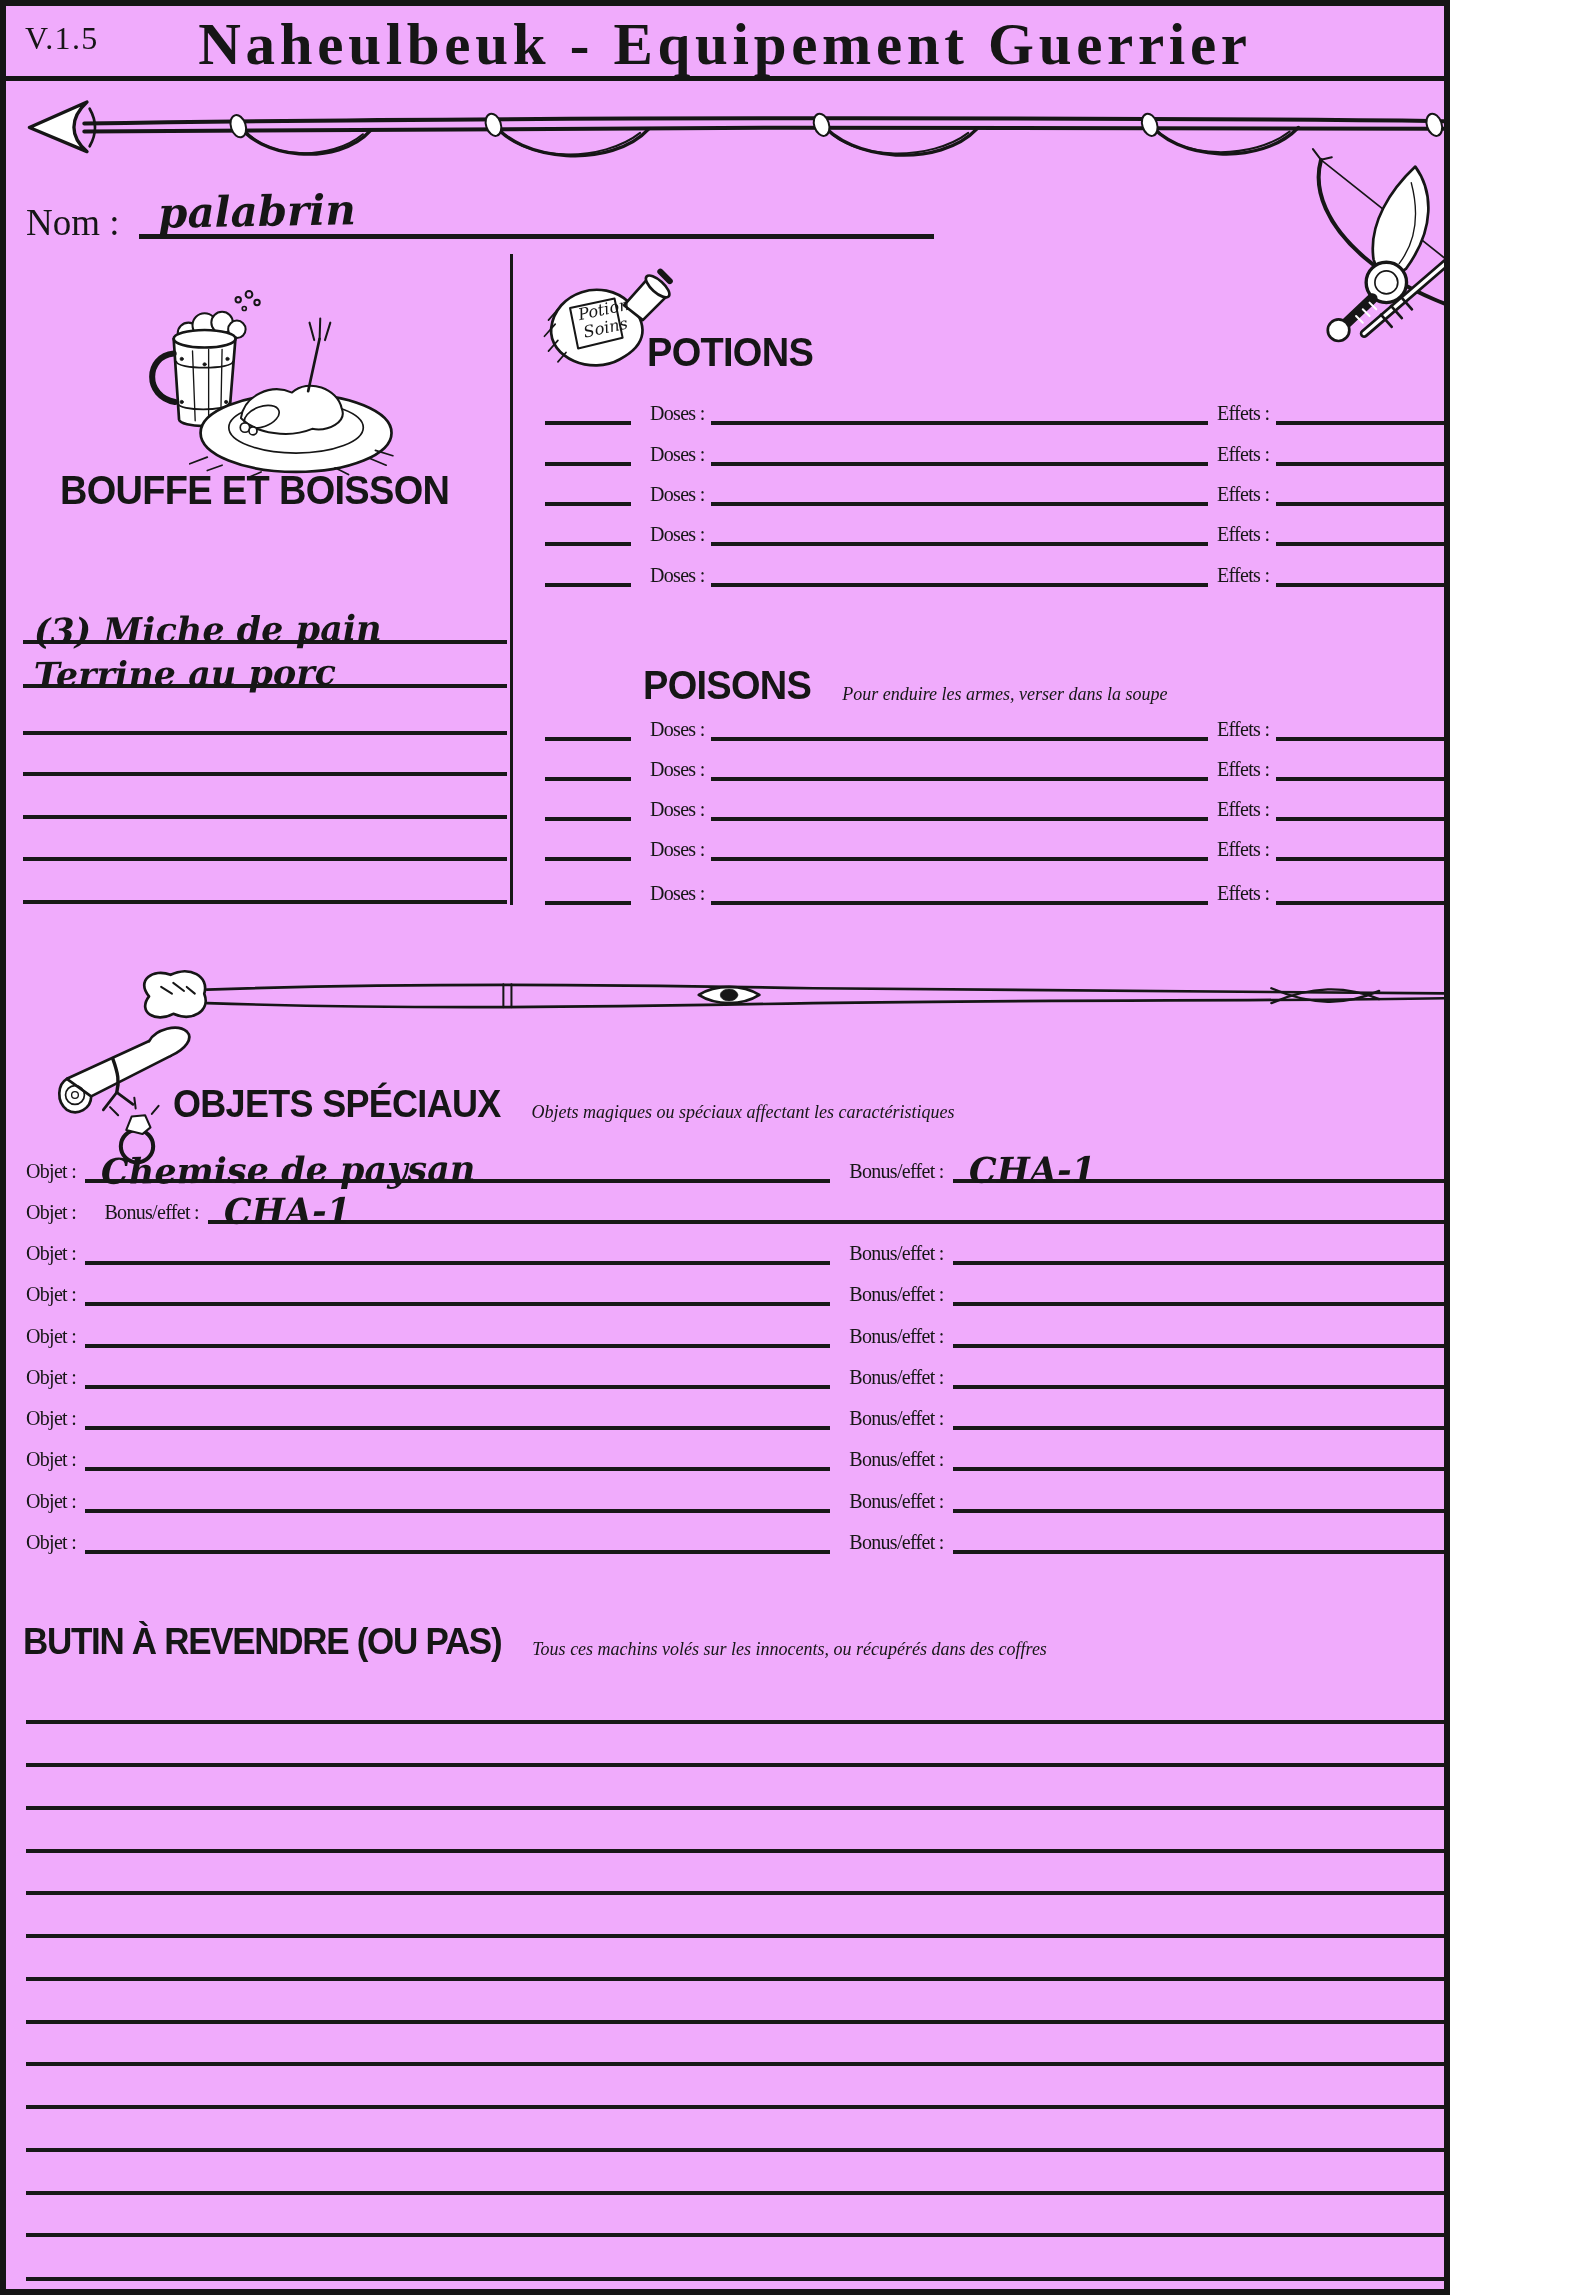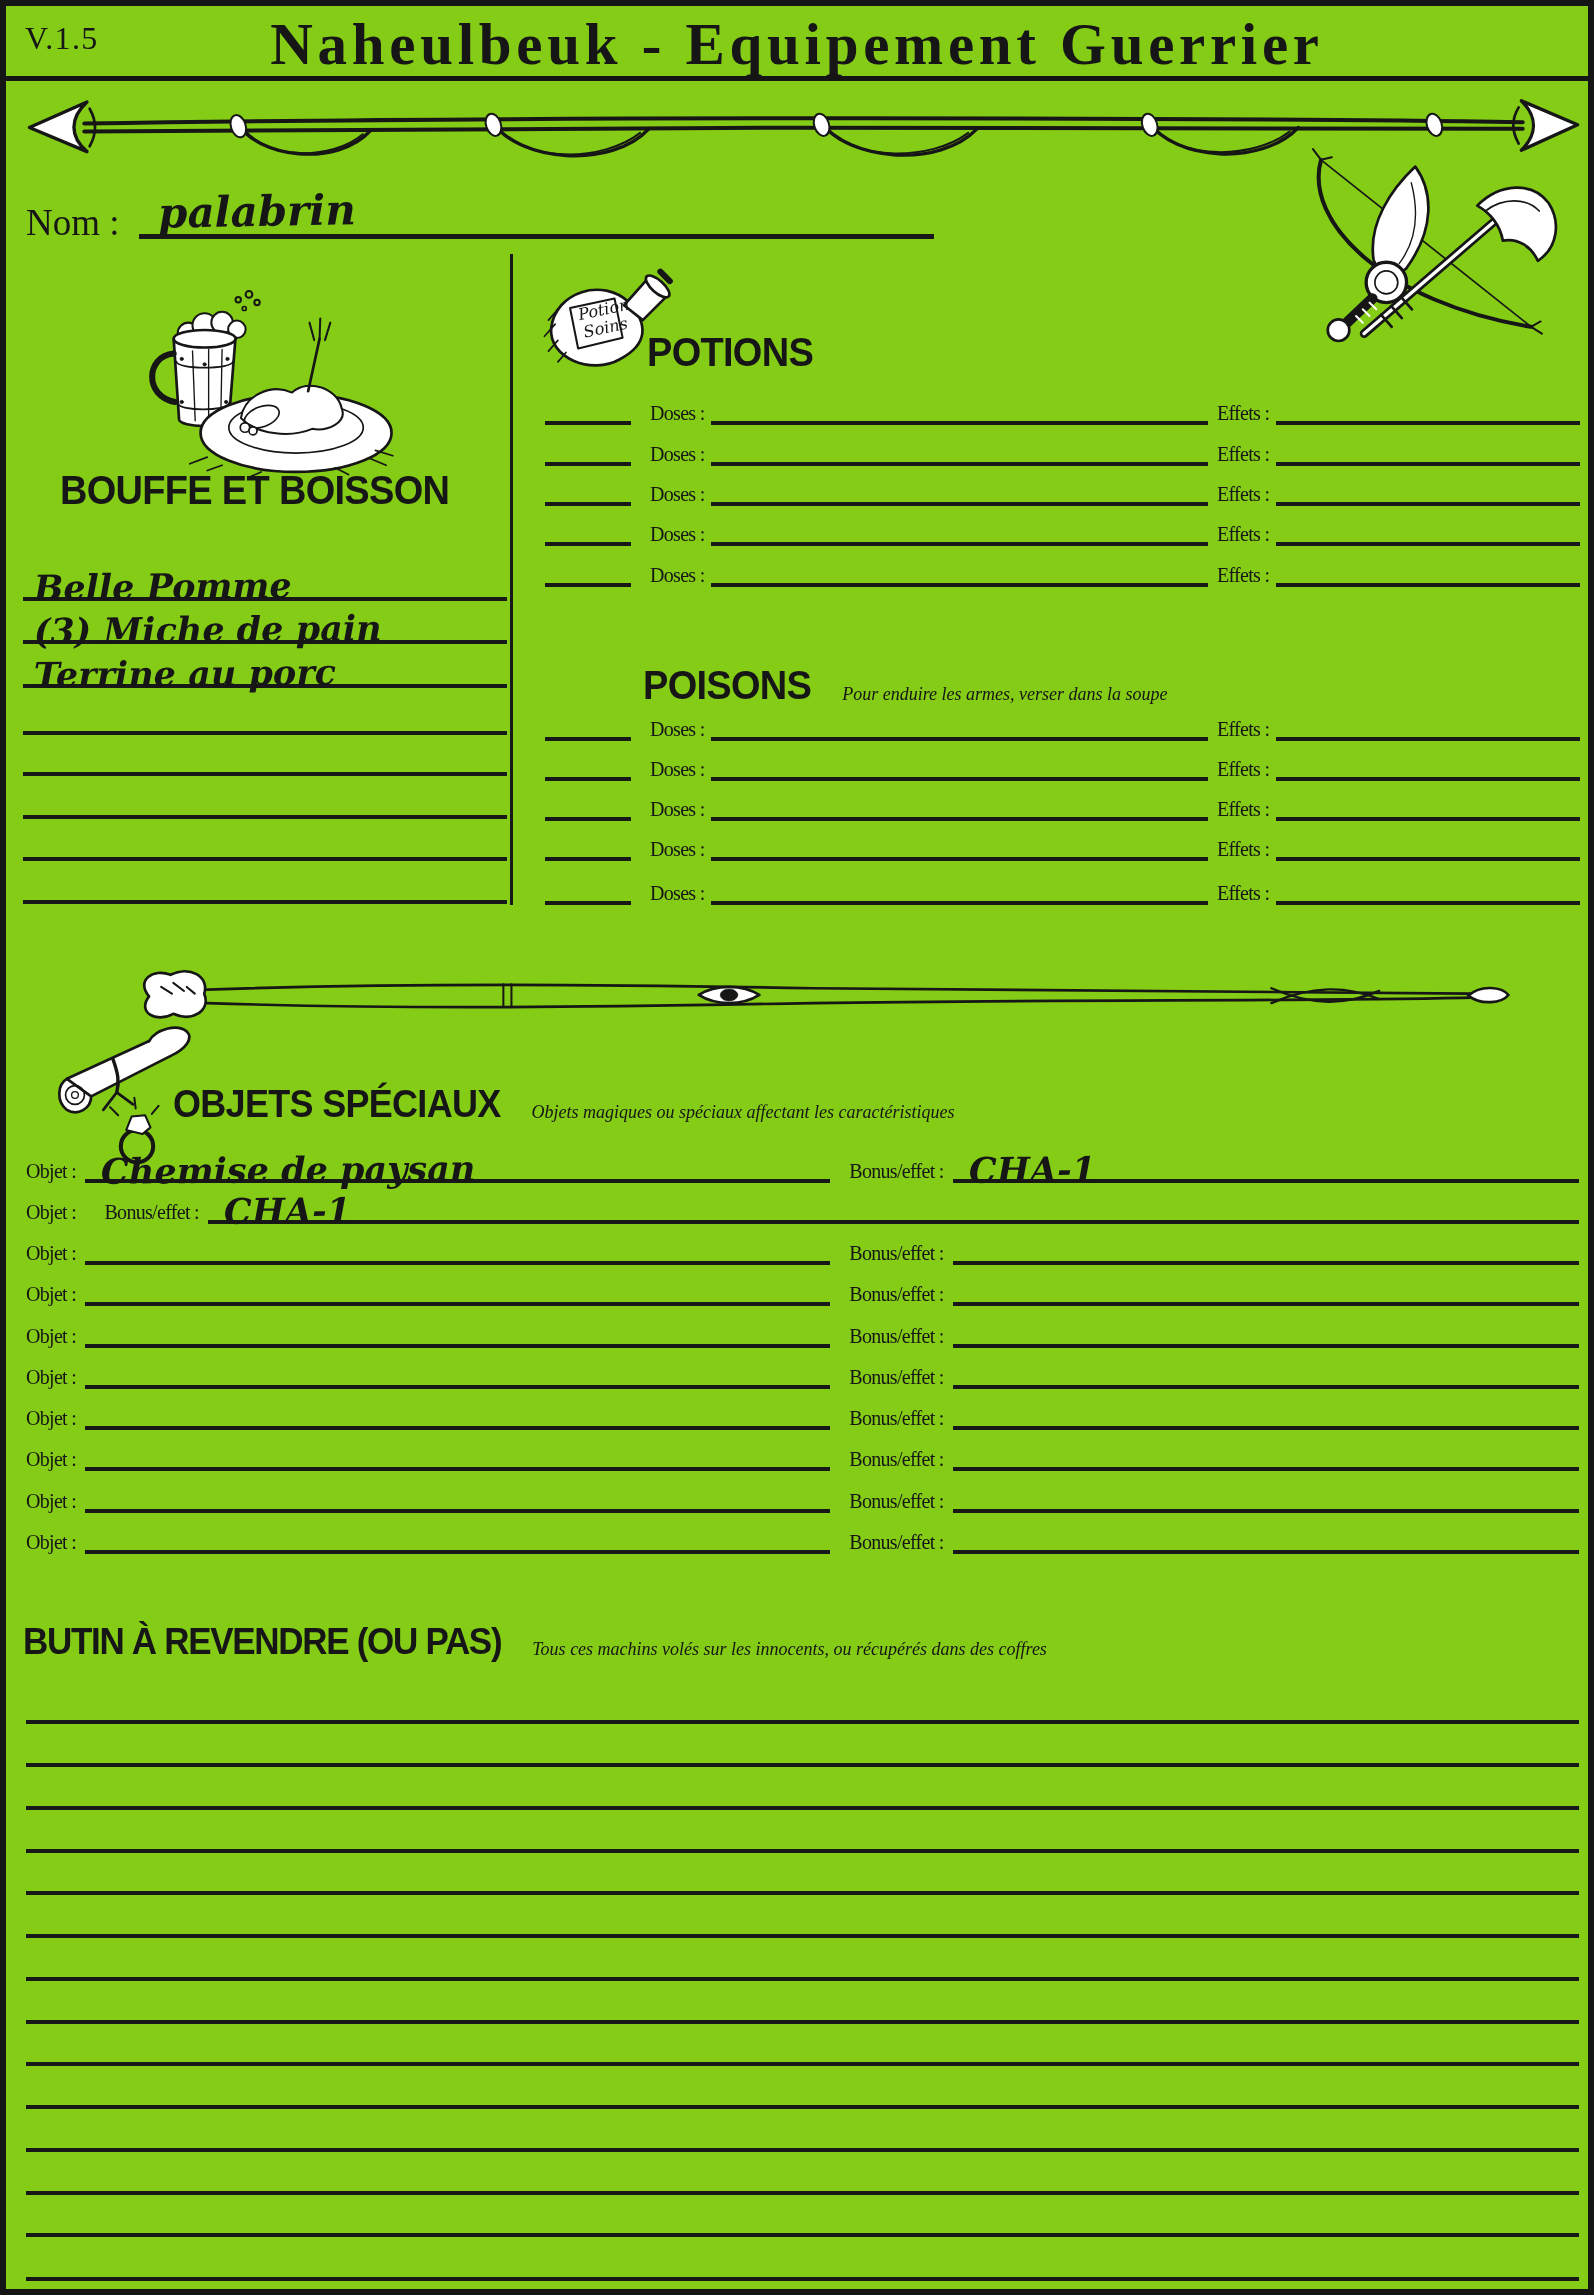--- a/index.html
+++ b/index.html
@@ -1,18 +1,18 @@
 <!DOCTYPE html>
 <html style="font-size:10.8px"><head>
 <meta charset="utf-8">
 <style>
   * { margin:0; padding:0; box-sizing:border-box; }
   body { background:#fff; }
   .page {
-    position:relative; width:1594px; height:2295px; background:#84cc16;
+    position:relative; width:1450px; height:2295px; background:#f0abfc;
     border:6px solid #151515; overflow:hidden;
     font-family:"Liberation Serif", serif; color:#161616;
   }
   .abs { position:absolute; }
   .version { font-size:32px; letter-spacing:1.3px; }
   .title {
     width:100%; text-align:center; font-size:59px; font-weight:bold;
     letter-spacing:4.7px; font-family:"Liberation Serif", serif;
   }
   .header-rule { left:0; right:0; height:4.7px; background:#151515; }
@@ -138,21 +138,20 @@
       <circle cx="206" cy="206" r="7" stroke-width="2.5" fill="#fff"></circle>
         <circle cx="218" cy="211" r="6" stroke-width="2.5" fill="#fff"></circle>
       <path d="M317 74 L300 152" stroke-width="4"></path>
       <path d="M309 76 l-7 -26 M317 74 l1 -30 M325 76 l8 -26" stroke-width="3"></path>
       <path d="M150 250 l-26 10 M400 240 l26 8 M392 252 l24 10 M172 262 l-22 8 M230 272 l-18 8 M340 266 l20 10" stroke-width="2.5"></path>
     </g>
   </svg>
 
   <div class="abs heavy" style="left:54px; top:465px;">BOUFFE ET BOISSON</div>
 
-  <div class="food-line" style="top:556px;"><span class="hand">Belle Pomme</span></div>
   <div class="food-line" style="top:599px;"><span class="hand">(3) Miche de pain</span></div>
   <div class="food-line" style="top:643px;"><span class="hand">Terrine au porc</span></div>
   <div class="food-line" style="top:690px;"><span class="hand"></span></div>
   <div class="food-line" style="top:731px;"><span class="hand"></span></div>
   <div class="food-line" style="top:774px;"><span class="hand"></span></div>
   <div class="food-line" style="top:816px;"><span class="hand"></span></div>
   <div class="food-line" style="top:859px;"><span class="hand"></span></div>
 
   <div class="rule" style="left:504px; top:248px; width:3.4px; height:651px;"></div>
 

